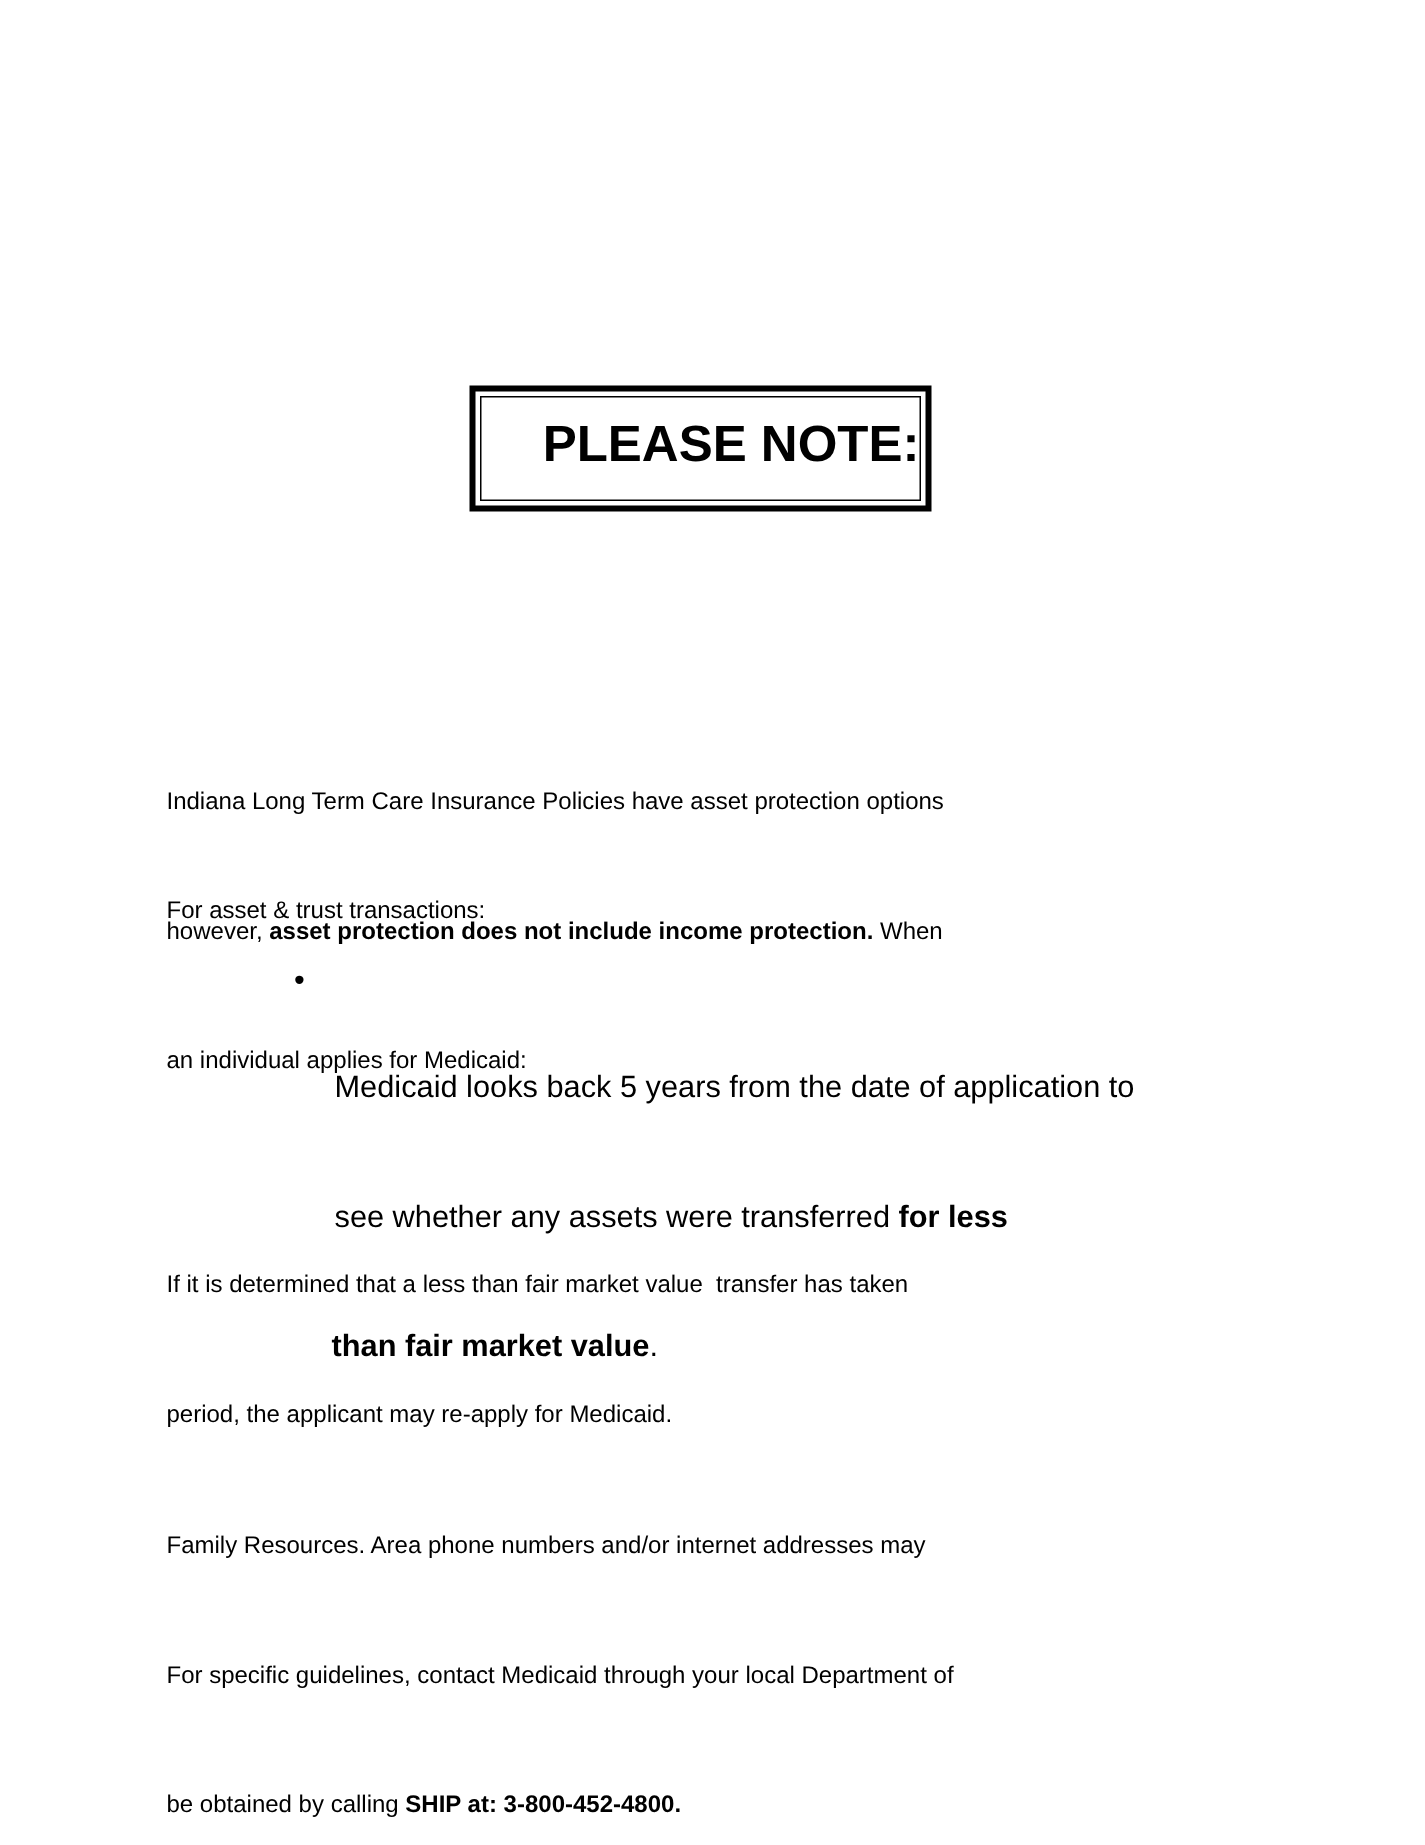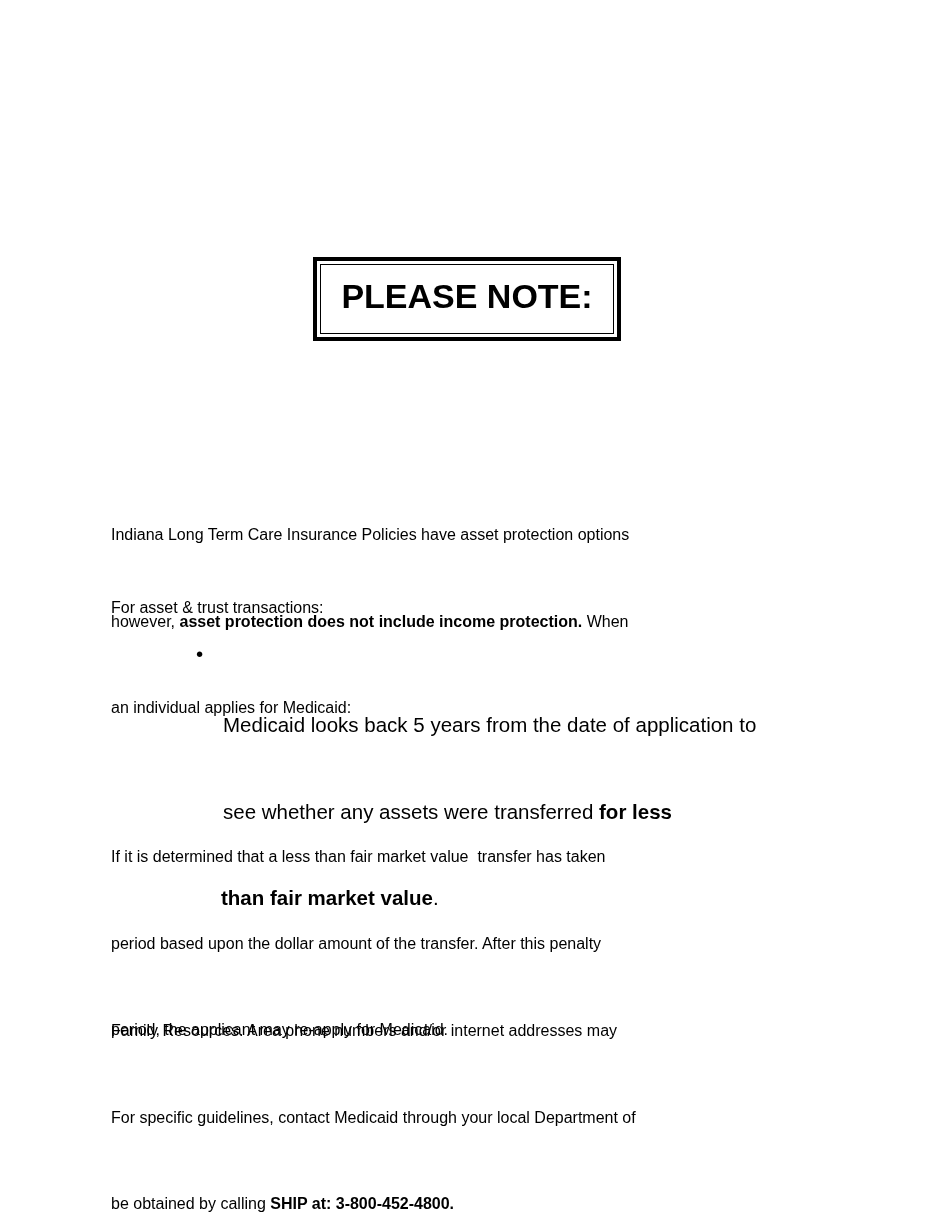--- a/index.html
+++ b/index.html
@@ -7,21 +7,21 @@
       width: 950px; height: 1230px; position: relative; overflow: hidden;
       font-family: "Liberation Sans", sans-serif; color: #000;
     }
     .notice-box {
       position: absolute; left: 313px; top: 257px; width: 308px; height: 84px;
       border: 4px solid #000; box-sizing: border-box;
     }
     .notice-inner {
       position: absolute; left: 3px; top: 3px; right: 3px; bottom: 3px;
       border: 1px solid #000;
-      display: flex; align-items: center; justify-content: center;
+      display: flex; align-items: center; justify-content: flex-end;
     }
     .notice-title {
       font-weight: bold; font-size: 34px; letter-spacing: 0px;
       margin-top: -6px;
     }
     .para {
       position: absolute; left: 111px; width: 730px;
       font-size: 16px; line-height: 28.7px; white-space: pre;
     }
     .p1 { top: 464px; }
@@ -58,21 +58,20 @@
   <span class="bullet-dot">•</span>
   <div class="bullet-text">
     <span class="line">Medicaid looks back 5 years from the date of application to</span>
     <span class="line"><span>see whether any assets were transferred </span><b>for less</b></span>
     <span class="line" style="margin-left:-2px"><b>than fair market value</b><span>.</span></span>
   </div>
 </div>
 
 <div class="para p3">
   <span class="line">If it is determined that a less than fair market value  transfer has taken</span>
-  <span class="line">period based upon the dollar amount of the transfer. After this penalty</span>
   <span class="line">period, the applicant may re-apply for Medicaid.</span>
 </div>
 
 <div class="para p4">
   <span class="line">Family Resources. Area phone numbers and/or internet addresses may</span>
   <span class="line">For specific guidelines, contact Medicaid through your local Department of</span>
   <span class="line"><span>be obtained by calling </span><b>SHIP at: 3-800-452-4800.</b></span>
 </div>
 
 </body></html>

